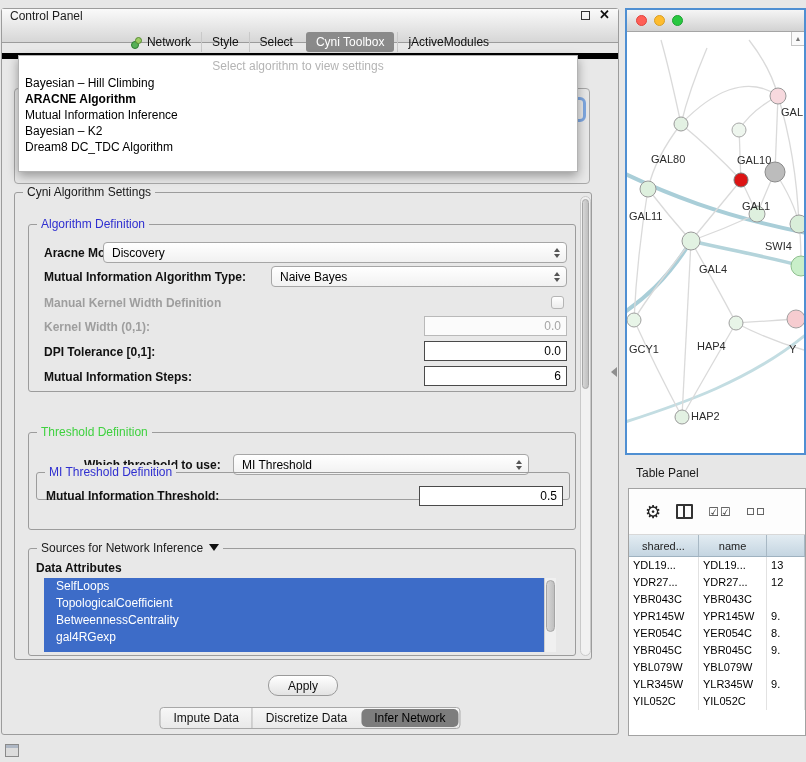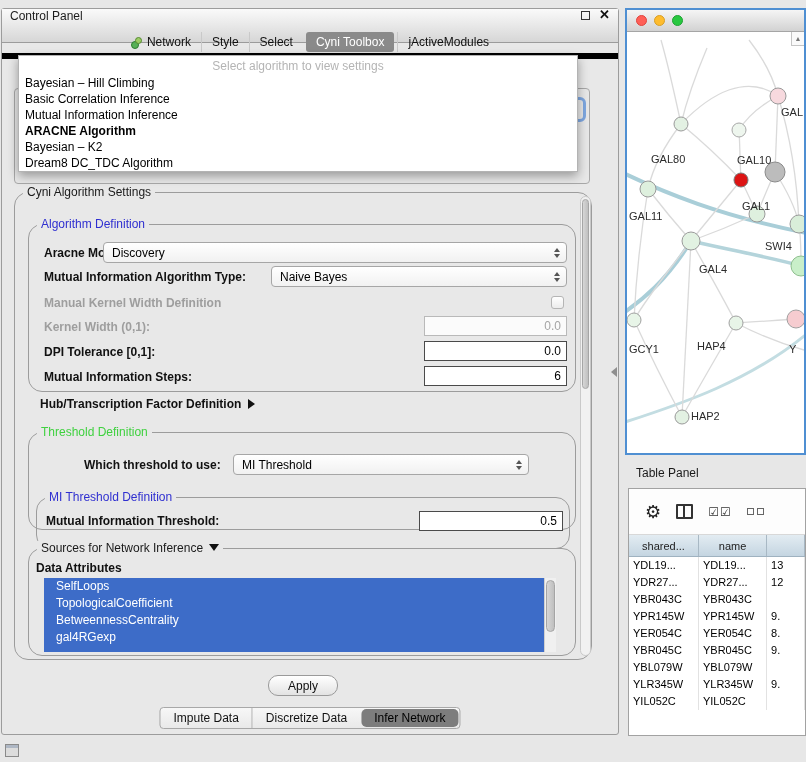--- a/index.html
+++ b/index.html
@@ -25,21 +25,21 @@
 
   
   .algo-popup{position:absolute;left:16px;top:46px;width:560px;height:117px;background:#fff;border:1px solid #b3b3b3;box-shadow:0 4px 10px rgba(0,0,0,.35);z-index:20;padding-top:2px}
   .popup-placeholder{color:#b4b4b4;text-align:center;height:17px;line-height:17px}
   .popup-item{height:16px;line-height:16px;padding-left:6px;color:#000}
   .popup-item.selected{font-weight:bold}
   .hidden-box{position:absolute;left:12px;top:79px;width:576px;height:96px;border:1px solid #a8a8a8;border-radius:4px;z-index:2}
   .focus-frag{position:absolute;left:554px;top:88px;width:30px;height:25px;border:3px solid #7ea7e0;border-radius:6px;background:#e8e8e8;z-index:5}
 
   
-  .group{position:absolute;border:1px solid #9c9c9c;border-radius:14px}
+  .group{position:absolute;border:1px solid #9c9c9c;border-radius:3px}
   .group-title{position:absolute;top:-8px;left:8px;background:#e8e8e8;padding:0 4px;font-size:12px;line-height:14px;color:#1a1a1a;white-space:nowrap}
   .group-title.blue{color:#2f2fd0}
   .group-title.green{color:#3fd13f}
   .lbl{position:absolute;font-weight:bold;font-size:12px;color:#111;line-height:14px;white-space:nowrap}
   .lbl.disabled{color:#9e9e9e}
   .combo{position:absolute;background:linear-gradient(#ffffff,#f1f1f1);border:1px solid #a6a6a6;border-radius:4px;display:flex;align-items:center;padding:0 20px 0 8px;font-size:12px;color:#000}
   .combo-arrows{position:absolute;right:6px;top:50%;transform:translateY(-50%);display:flex;flex-direction:column;gap:2px}
   .combo-arrows i{display:block;width:0;height:0;border-left:3.5px solid transparent;border-right:3.5px solid transparent}
   .combo-arrows i.up{border-bottom:4px solid #555}
   .combo-arrows i.down{border-top:4px solid #555}
@@ -128,23 +128,22 @@
       </span>
     </div>
 
   <div class="hidden-box"></div>
   <div class="focus-frag"></div>
 
   <div class="algo-popup">
     <div class="popup-placeholder">Select algorithm to view settings</div>
     <div>
         <div class="popup-item">Bayesian – Hill Climbing</div>
-        <div class="popup-item">Basic Correlation Inference</div>
+        <div class="popup-item selected">ARACNE Algorithm</div>
         <div class="popup-item">Mutual Information Inference</div>
-        <div class="popup-item selected">ARACNE Algorithm</div>
         <div class="popup-item">Bayesian – K2</div>
         <div class="popup-item">Dream8 DC_TDC Algorithm</div>
       </div>
   </div>
 
   <div class="group" style="left:12px;top:183px;width:578px;height:468px">
     <span class="group-title">Cyni Algorithm Settings</span>
 
     <div class="vscroll" style="left:565px;top:3px;width:11px;height:460px">
       <div class="vthumb" style="top:2px;height:190px"></div>
@@ -183,37 +182,34 @@
       <div class="field" style="left:395px;top:116px;width:143px;height:20px">
         <span>0.0</span>
       </div>
 
       <span class="lbl" style="left:15px;top:145px">Mutual Information Steps:</span>
       <div class="field" style="left:395px;top:141px;width:143px;height:20px">
         <span>6</span>
       </div>
     </div>
 
-    <span class="lbl" style="left:25px;top:204px">
-      <span>Hub/Transcription Factor Definition</span><span class="tri-right"></span>
-    </span>
 
     <div class="group" style="left:13px;top:239px;width:548px;height:98px">
       <span class="group-title green">Threshold Definition</span>
 
       <span class="lbl" style="left:55px;top:25px">Which threshold to use:</span>
       <div class="combo" style="left:204px;top:21px;width:296px;height:21px">
         <span>MI Threshold</span>
         <span class="combo-arrows">
             <i class="up"></i>
             <i class="down"></i>
           </span>
       </div>
 
-      <div class="group" style="left:7px;top:64px;width:534px;height:52px">
+      <div class="group" style="left:7px;top:39px;width:534px;height:28px">
         <span class="group-title blue">MI Threshold Definition</span>
         <span class="lbl" style="left:9px;top:16px">Mutual Information Threshold:</span>
         <div class="field" style="left:382px;top:13px;width:144px;height:20px">
           <span>0.5</span>
         </div>
       </div>
     </div>
 
     <div class="group" style="left:13px;top:355px;width:548px;height:108px">
       <span class="group-title">

